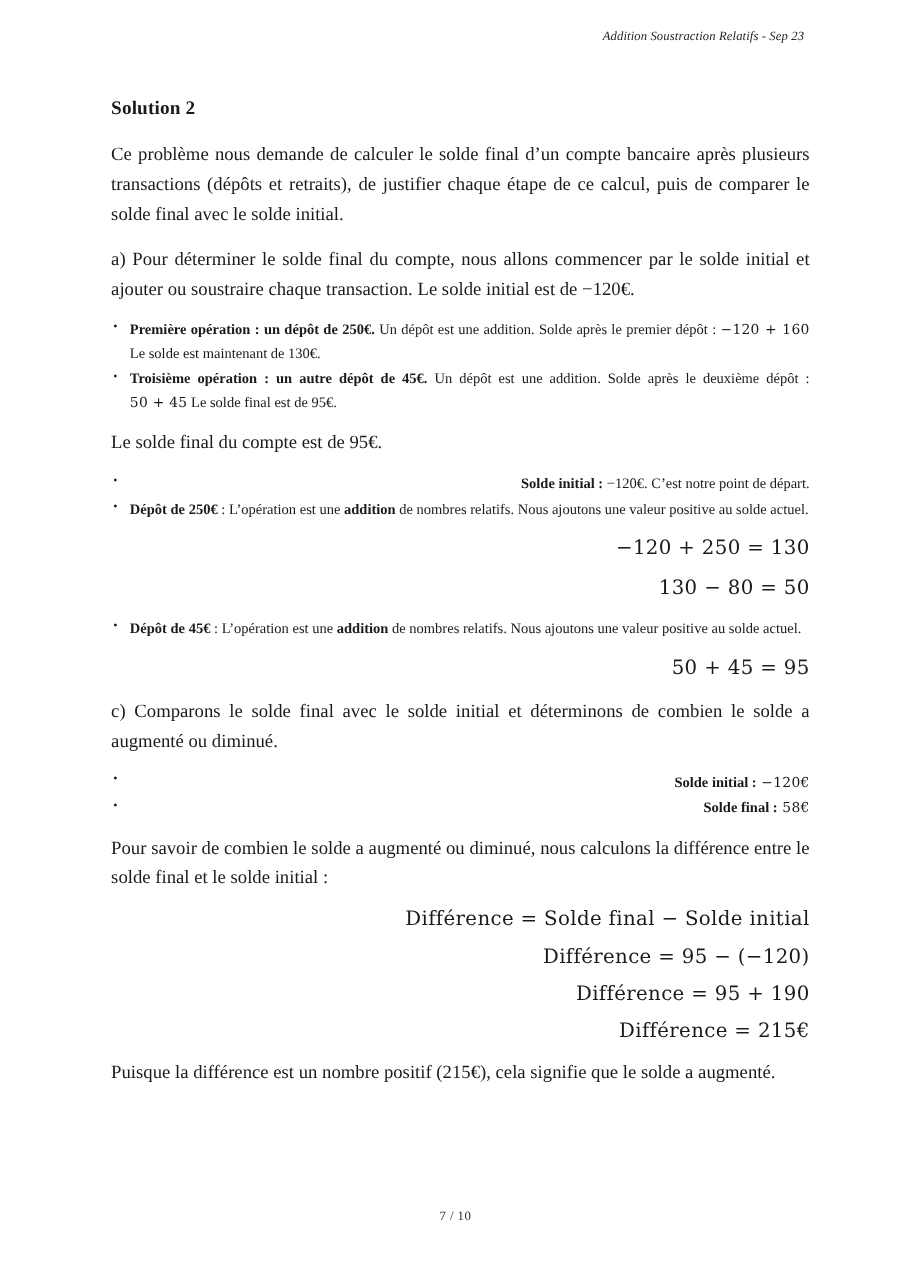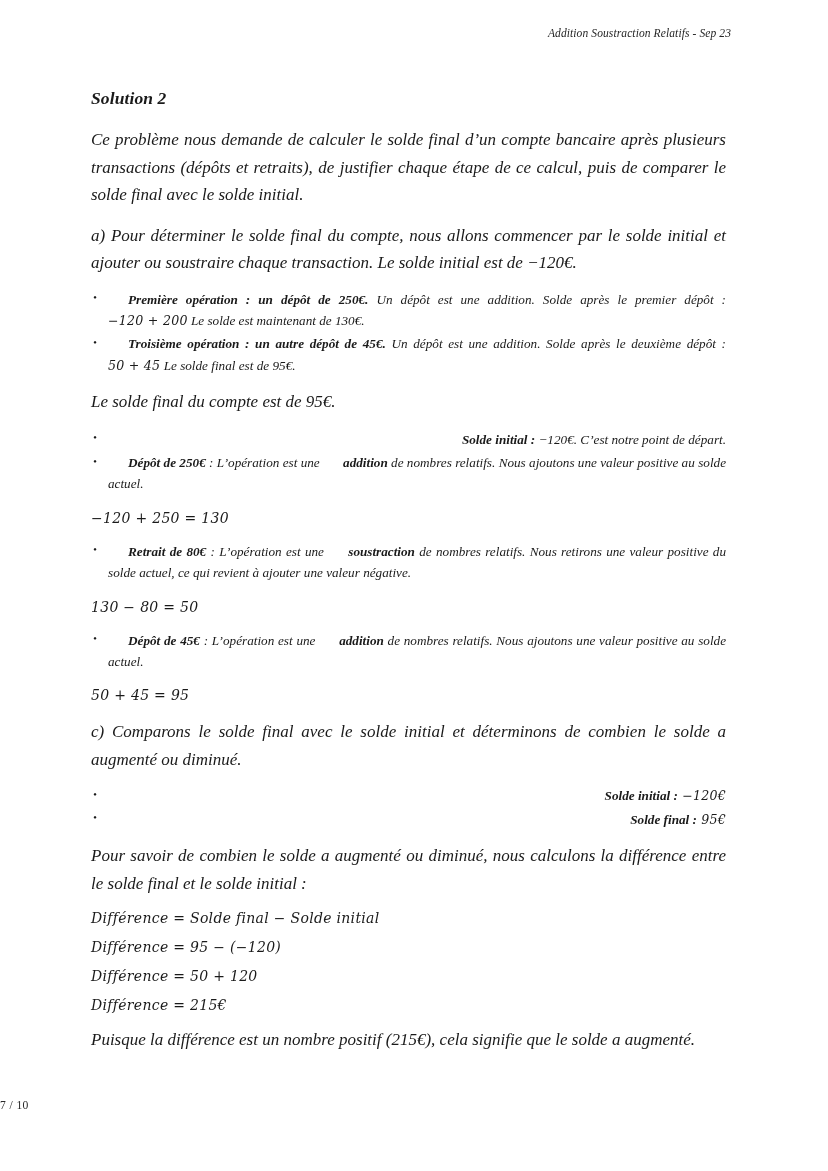--- a/index.html
+++ b/index.html
@@ -30,24 +30,23 @@
     font-size: 11.5px;
     color: #242424;
     letter-spacing: 0.1px;
     white-space: nowrap;
     font-style: italic;
   }
 
   
   .content {
     position: absolute;
-    left: 91px;
+    left: 101px;
     top: 88px;
     width: 635px;
-    font-style: italic;
   }
 
   h1.doc-title {
     font-size: 17.5px;
     font-weight: bold;
     margin: 0 0 17px 0;
     letter-spacing: 0.1px;
   }
 
   p.para {
@@ -80,46 +79,46 @@
   ul.blist li.ragged { text-align: right; }
   ul.blist li::before {
     content: "\2022";
     position: absolute;
     left: 2px;
     top: -0.5px;
     font-size: 11px;
     line-height: 1.75;
     color: #1a1a1a;
   }
-  ul.blist li b, ul.blist li strong { font-weight: bold; margin-left: 20px; }
+  ul.blist li b, ul.blist li strong { font-weight: bold; }
 
   
   .math {
     font-family: "DejaVu Serif", "Liberation Serif", serif;
     font-size: 12.6px;
     letter-spacing: 0.25px;
     white-space: nowrap;
   }
 
   .display-math {
-    text-align: left;
+    text-align: right;
     font-family: "DejaVu Serif", "Liberation Serif", serif;
-    font-size: 14px;
+    font-size: 18px;
     letter-spacing: 0.3px;
     margin: 15px 0 15px 0;
   }
   .display-math.mtight { margin: 13px 0 13px 0; }
 
   
   .page-footer {
     position: absolute;
     left: 0;
     right: 0;
     top: 1099px;
-    text-align: left;
+    text-align: center;
     font-size: 11.6px;
     color: #2a2a2a;
     letter-spacing: 0.4px;
   }
 </style>
 </head>
 <body>
 
 <div class="page">
 
@@ -128,76 +127,71 @@
   <div class="content">
 
     <h1 class="doc-title">Solution 2</h1>
 
     <p class="para">Ce problème nous demande de calculer le solde final d’un compte bancaire après plusieurs transactions (dépôts et retraits), de justifier chaque étape de ce calcul, puis de comparer le solde final avec le solde initial.</p>
 
     <p class="para lead">a) Pour déterminer le solde final du compte, nous allons commencer par le solde initial et ajouter ou soustraire chaque transaction. Le solde initial est de −120€.</p>
 
     <ul class="blist">
       <li>
-        <b>Première opération : un dépôt de 250€.</b><span> Un dépôt est une addition. Solde après le premier dépôt : </span><span class="math">−120 + 200</span><span> Le solde est maintenant de 130€.</span>
+        <b>Première opération : un dépôt de 250€.</b><span> Un dépôt est une addition. Solde après le premier dépôt : </span><span class="math">−120 + 160</span><span> Le solde est maintenant de 130€.</span>
       </li>
       <li>
         <b>Troisième opération : un autre dépôt de 45€.</b><span> Un dépôt est une addition. Solde après le deuxième dépôt : </span><span class="math">50 + 45</span><span> Le solde final est de 95€.</span>
       </li>
     </ul>
 
     <p class="para">Le solde final du compte est de 95€.</p>
 
 
     <ul class="blist">
       <li class="ragged">
         <b>Solde initial :</b><span> −120€. C’est notre point de départ.</span>
       </li>
       <li>
         <b>Dépôt de 250€</b><span> : L’opération est une </span><b>addition</b><span> de nombres relatifs. Nous ajoutons une valeur positive au solde actuel.</span>
       </li>
     </ul>
 
     <div class="display-math">−120 + 250 = 130</div>
 
-    <ul class="blist">
-      <li>
-        <b>Retrait de 80€</b><span> : L’opération est une </span><b>soustraction</b><span> de nombres relatifs. Nous retirons une valeur positive du solde actuel, ce qui revient à ajouter une valeur négative.</span>
-      </li>
-    </ul>
 
     <div class="display-math">130 − 80 = 50</div>
 
     <ul class="blist">
       <li>
         <b>Dépôt de 45€</b><span> : L’opération est une </span><b>addition</b><span> de nombres relatifs. Nous ajoutons une valeur positive au solde actuel.</span>
       </li>
     </ul>
 
     <div class="display-math">50 + 45 = 95</div>
 
     <p class="para lead gap-before">c) Comparons le solde final avec le solde initial et déterminons de combien le solde a augmenté ou diminué.</p>
 
     <ul class="blist">
       <li class="ragged">
         <b>Solde initial :</b><span class="math"> −120€</span>
       </li>
       <li class="ragged">
-        <b>Solde final :</b><span class="math"> 95€</span>
+        <b>Solde final :</b><span class="math"> 58€</span>
       </li>
     </ul>
 
     <p class="para tight">Pour savoir de combien le solde a augmenté ou diminué, nous calculons la différence entre le solde final et le solde initial :</p>
 
     <div class="display-math mtight">Différence = Solde final − Solde initial</div>
 
     <div class="display-math mtight">Différence = 95 − (−120)</div>
 
 
-    <div class="display-math mtight">Différence = 50 + 120</div>
+    <div class="display-math mtight">Différence = 95 + 190</div>
 
     <div class="display-math mtight">Différence = 215€</div>
 
     <p class="para">Puisque la différence est un nombre positif (215€), cela signifie que le solde a augmenté.</p>
 
   </div>
 
   <div class="page-footer">7 / 10</div>
 
 </div>

